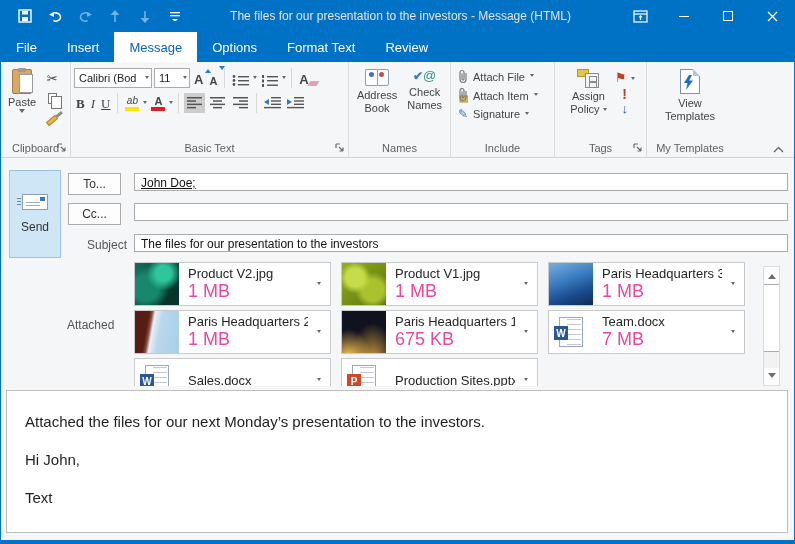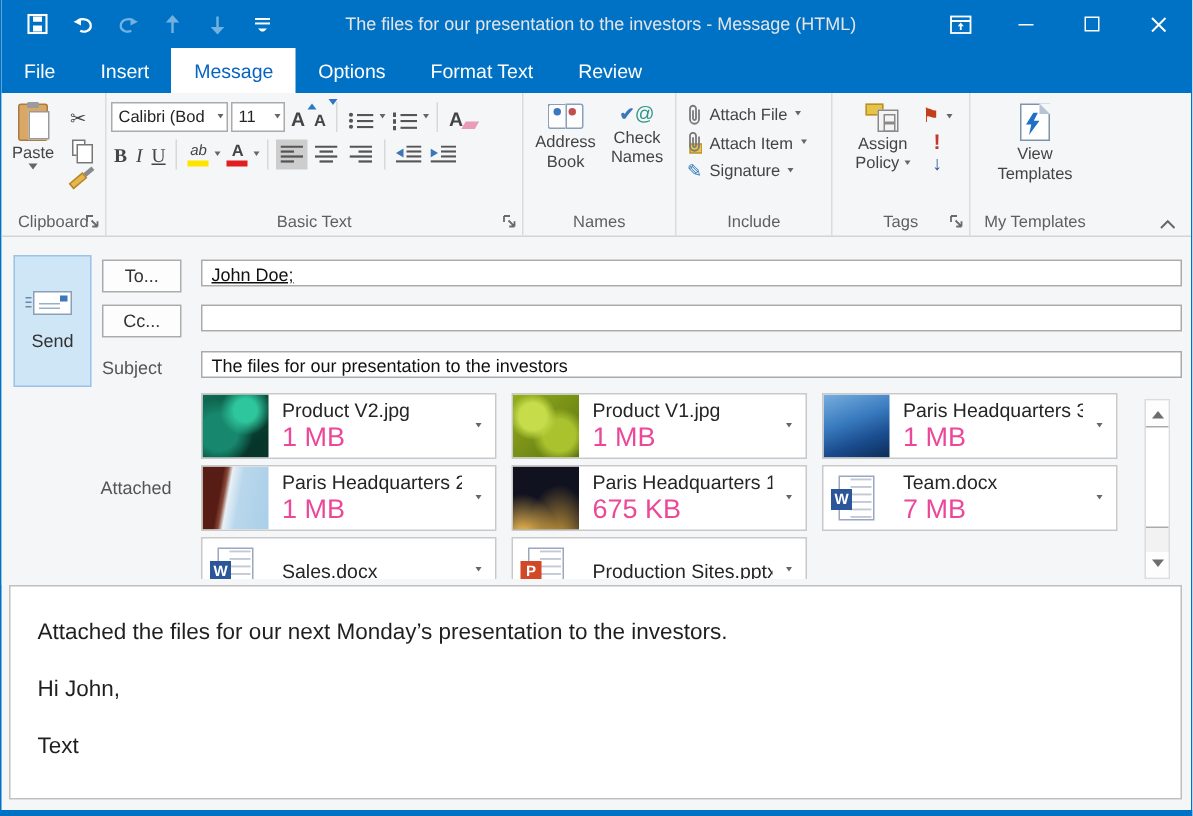--- a/index.html
+++ b/index.html
@@ -502,21 +502,21 @@
         <span class="ul">John Doe;</span>
       </div>
 
     <div class="fieldbtn" style="top:45px;">
         <span>Cc...</span>
       </div>
     <div class="field" style="top:45px;">
         <span></span>
       </div>
 
-    <div class="flabel" style="top:80px;">Subject</div>
+    <div class="flabel" style="top:80px;margin-left:19px;">Subject</div>
     <div class="field" style="top:76px;">
         <span>The files for our presentation to the investors</span>
       </div>
 
     <div class="flabel" style="top:160px; left:66px;">Attached</div>
 
     <div class="attgrid">
         <div class="tile">
     <span class="thumb th-teal-leaves"></span>
     <span class="tmeta">

